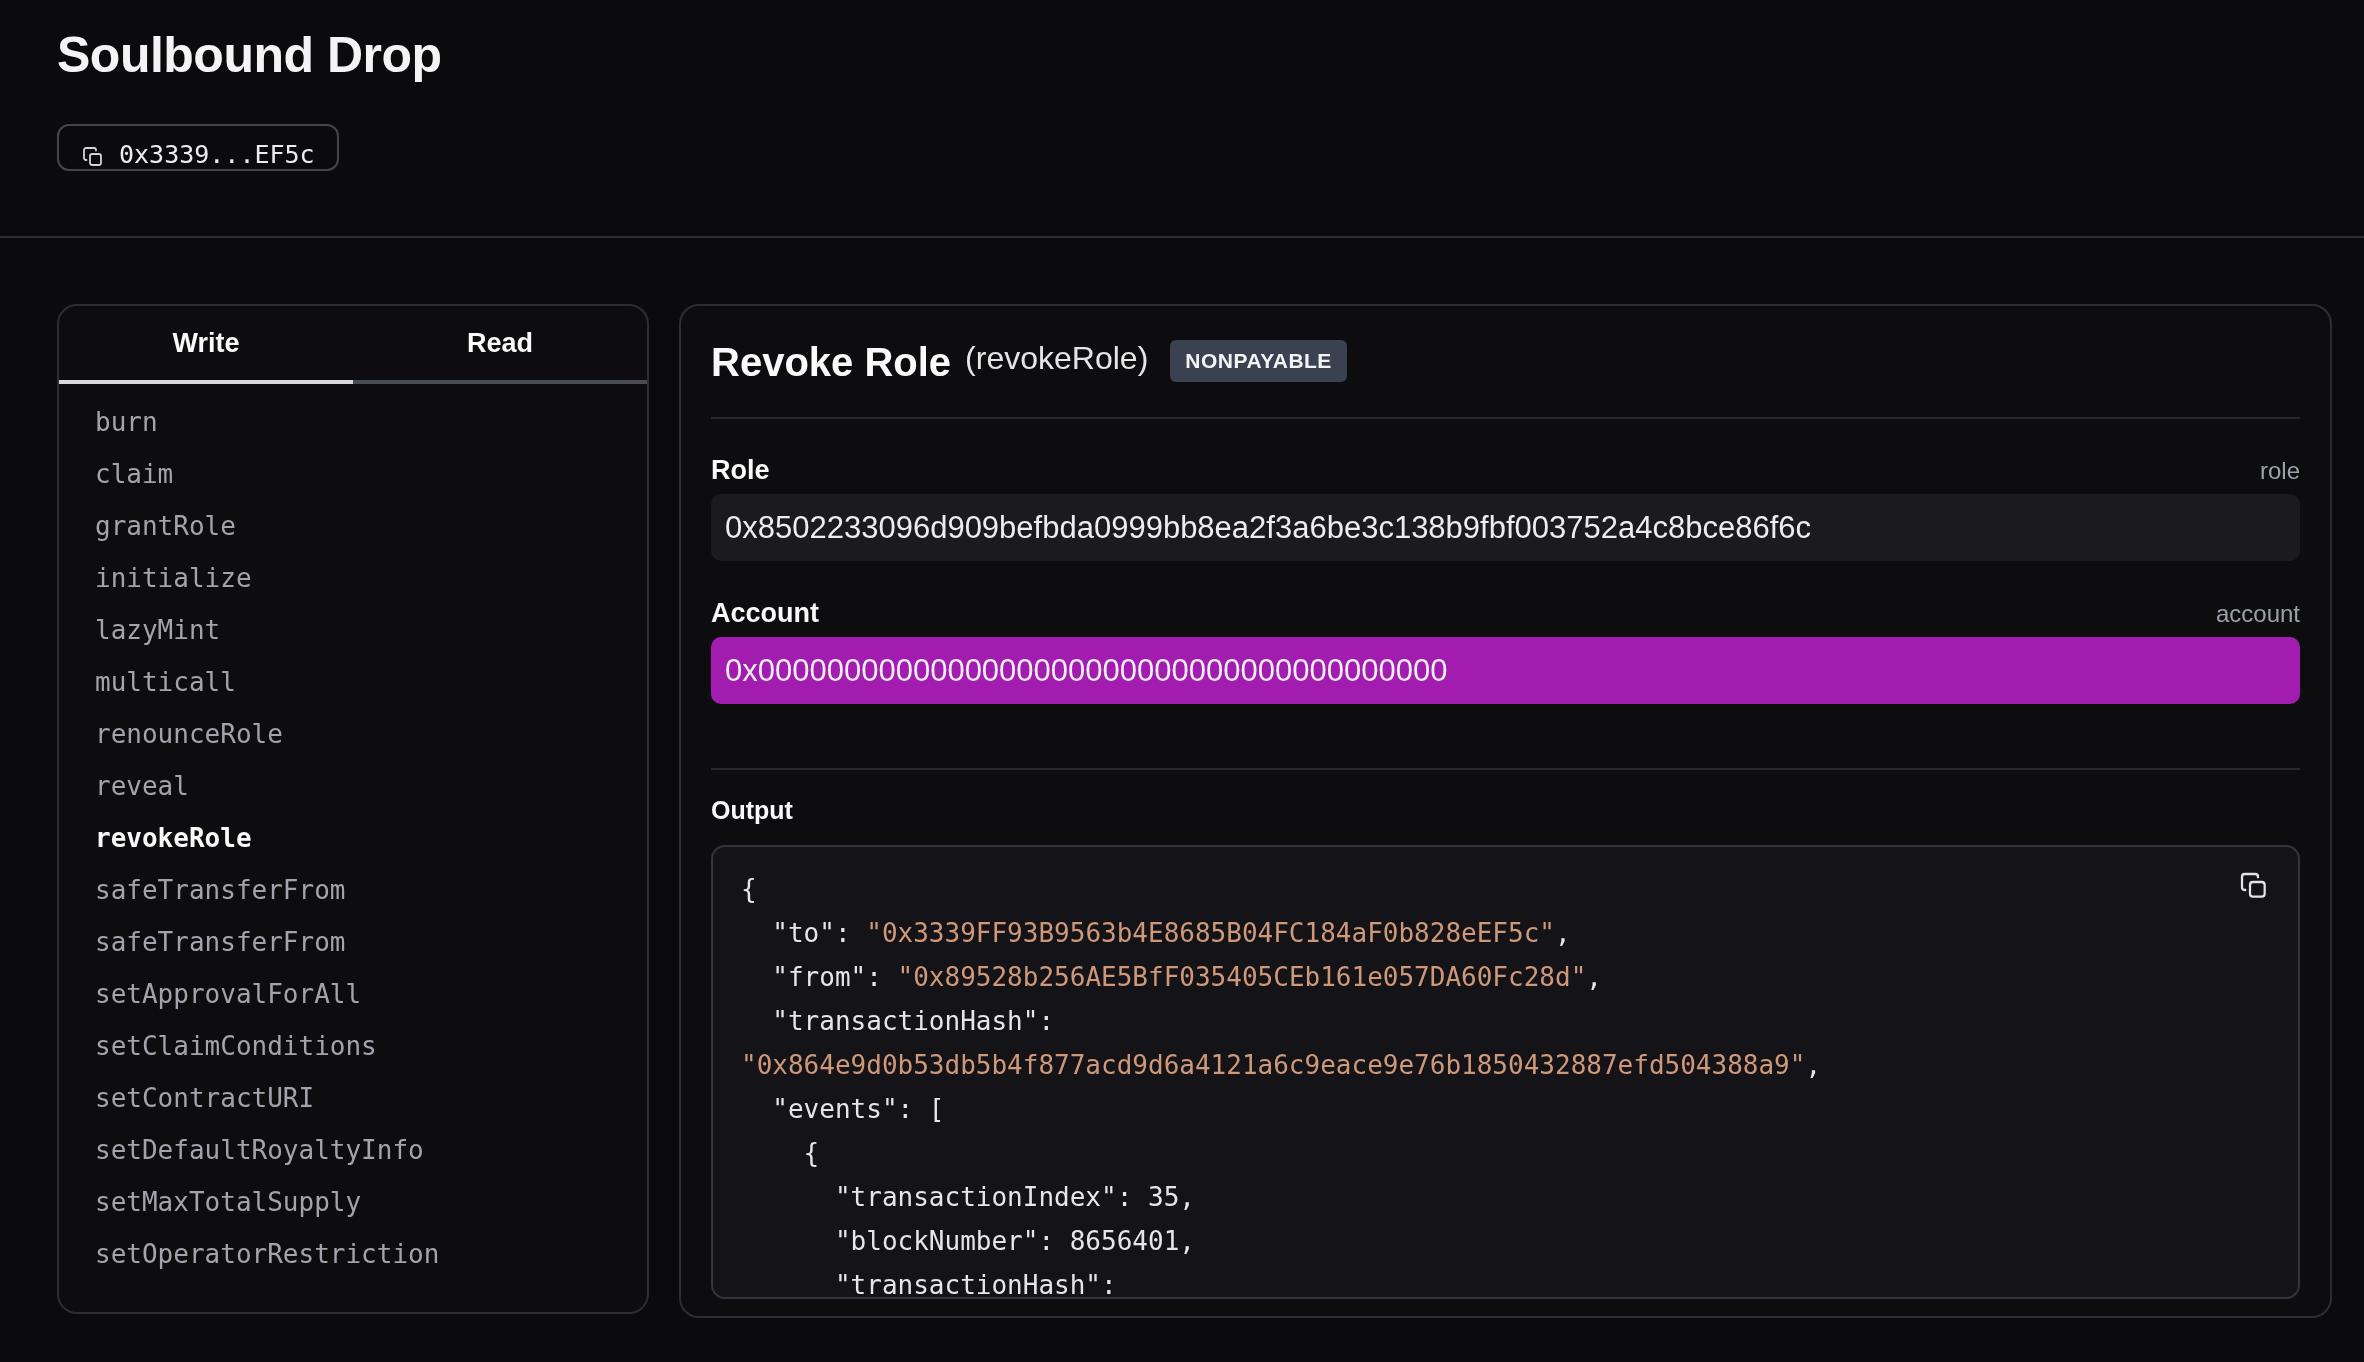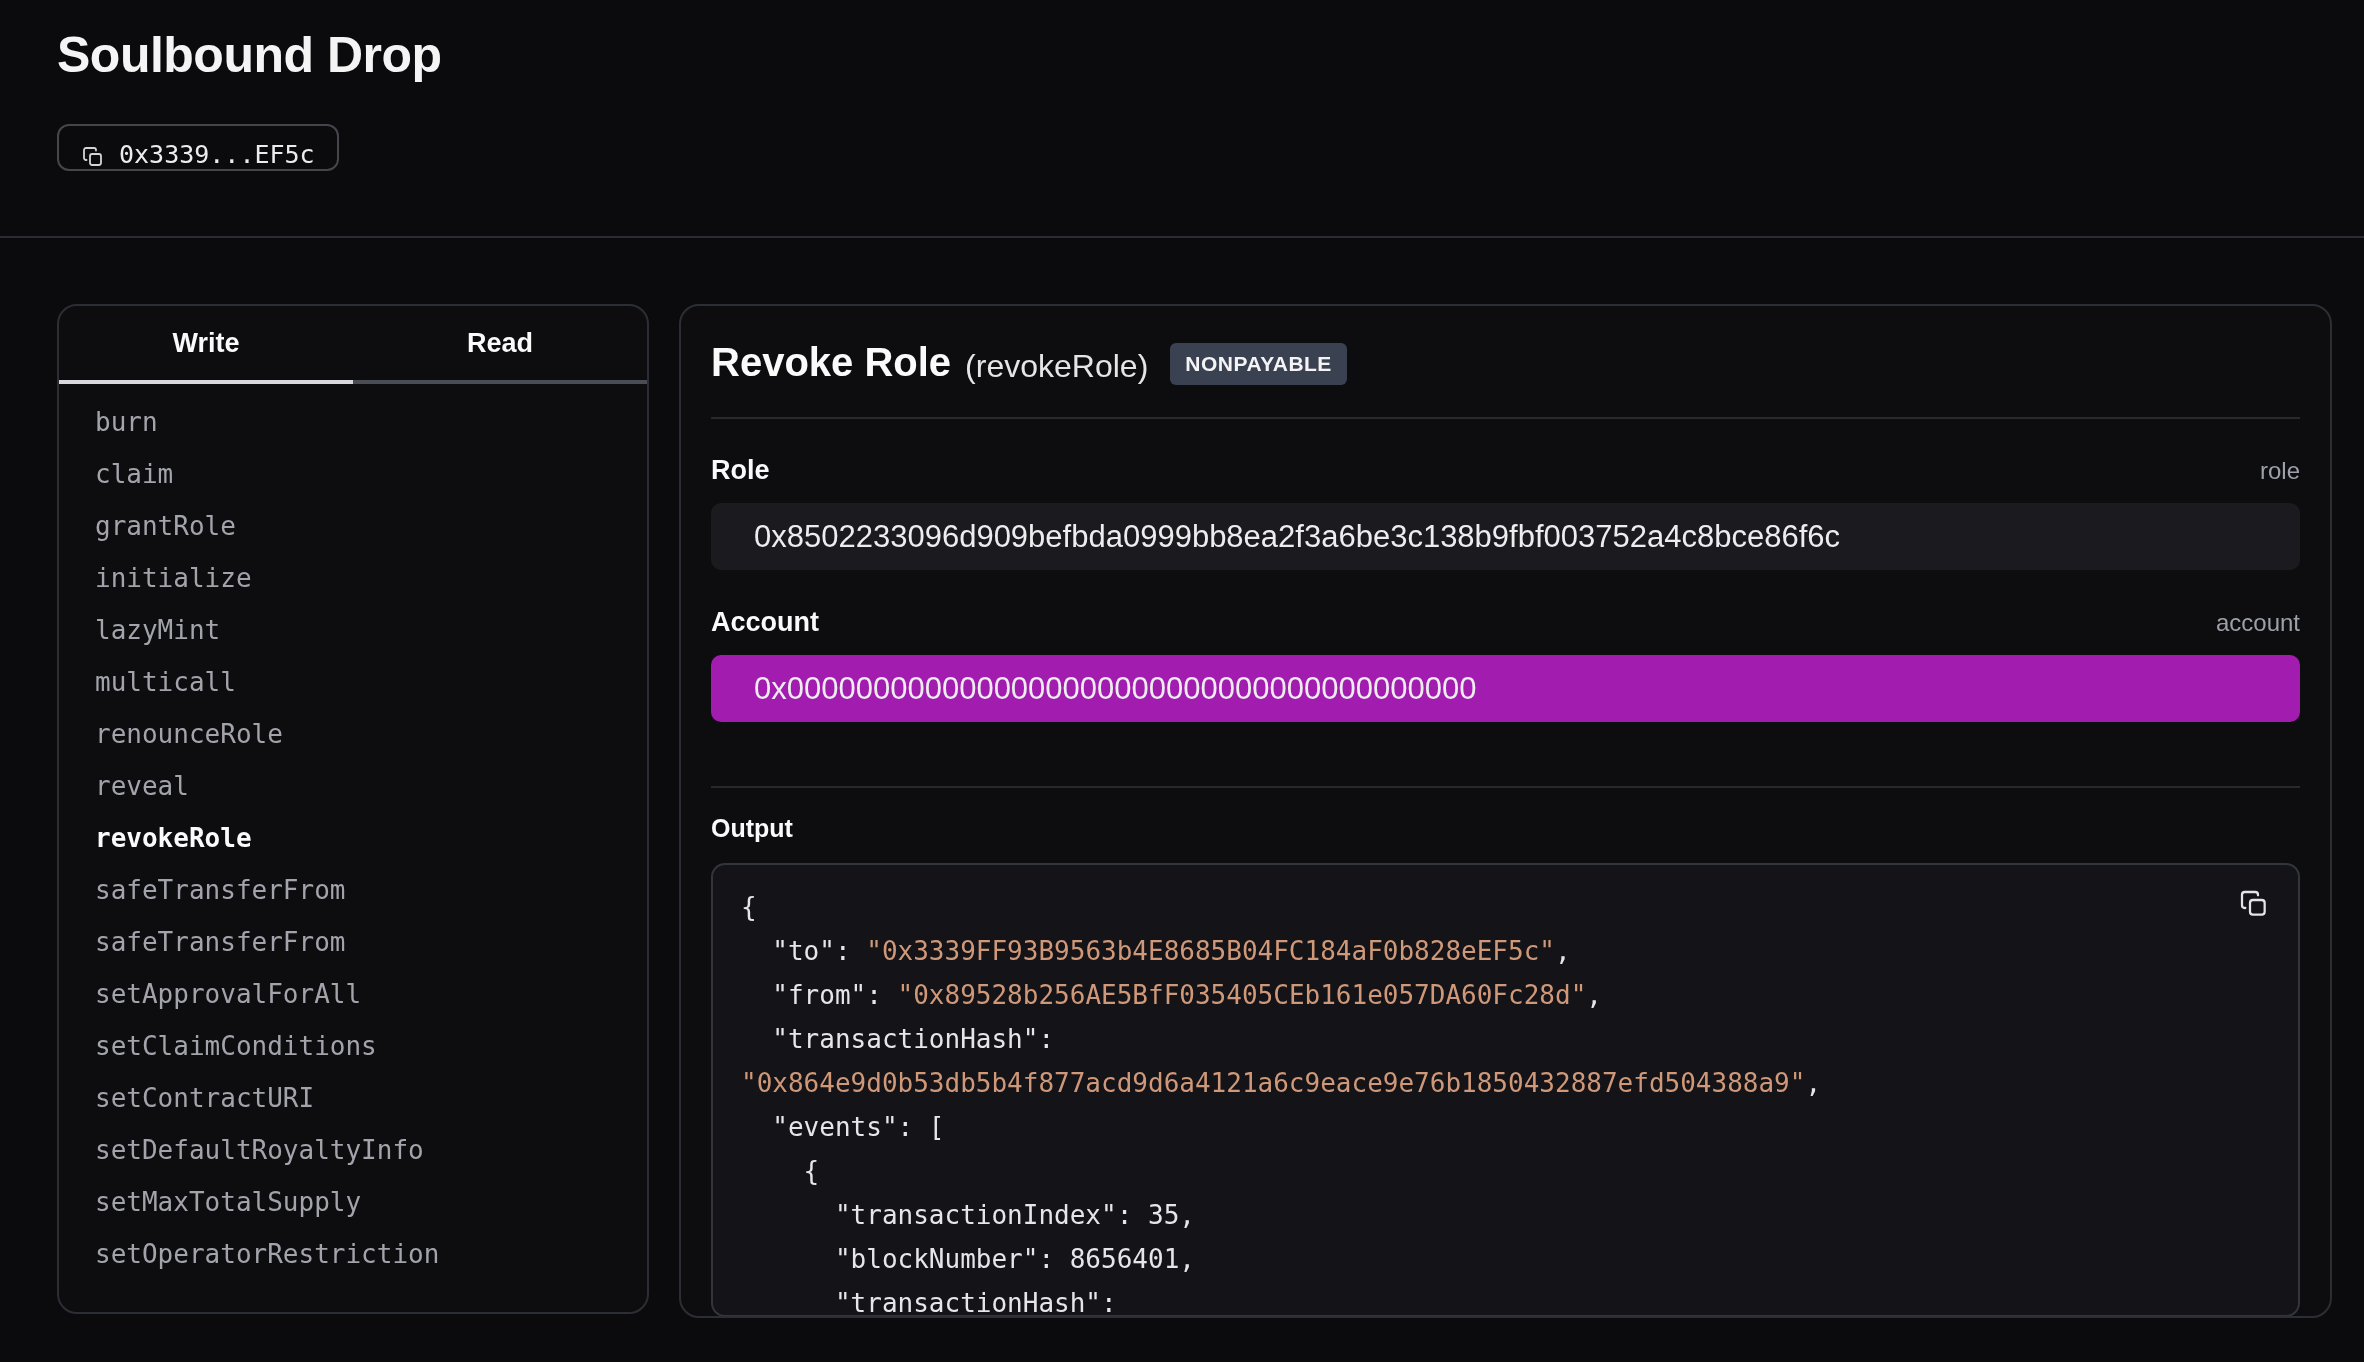--- a/index.html
+++ b/index.html
@@ -84,21 +84,21 @@
     cursor: pointer;
   }
   .function-list li.active { color: #fafafa; font-weight: bold; }
 
   
   .right-card { flex: 1 1 auto; height: 1014px; overflow: hidden; }
   .divider-inset { margin: 0 30px; border: none; border-top: 2px solid #28292f; }
 
   .detail-header {
     display: flex;
-    align-items: flex-end;
+    align-items: flex-start;
     padding: 34px 30px 32px 30px;
   }
   .detail-title { font-size: 40px; font-weight: bold; color: #fafafa; }
   .detail-subtitle { font-size: 32px; color: #e5e5e5; margin-left: 14px; font-weight: normal; }
   .state-badge {
     margin-left: 22px;
     background: #3a4150;
     color: #f4f4f6;
     font-size: 21px;
     font-weight: bold;
@@ -111,26 +111,26 @@
   .field-head {
     display: flex;
     align-items: baseline;
     justify-content: space-between;
   }
   .field-label { font-size: 27px; font-weight: bold; color: #fafafa; }
   .param-name { font-size: 24px; color: #9ca0a8; font-weight: normal; }
   .field-input {
     display: block;
     width: 100%;
-    margin-top: 17px;
+    margin-top: 8px;
     height: 67px;
     background: #1a1a1f;
     border: none;
     border-radius: 10px;
-    padding: 0 43px;
+    padding: 0 14px;
     color: #ededef;
     font-family: "Liberation Sans", sans-serif;
     font-size: 31px;
     outline: none;
   }
   .field-input.highlighted { background: #a21caf; }
   .field-group + .field-group { margin-top: 37px; }
 
   .output-section { padding: 26px 30px 0 30px; }
   .output-label { font-size: 25px; font-weight: bold; color: #fafafa; }

